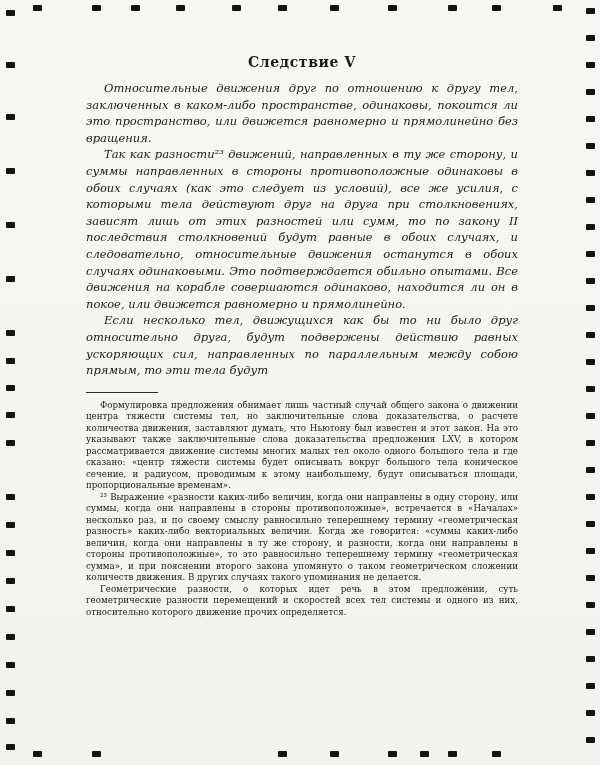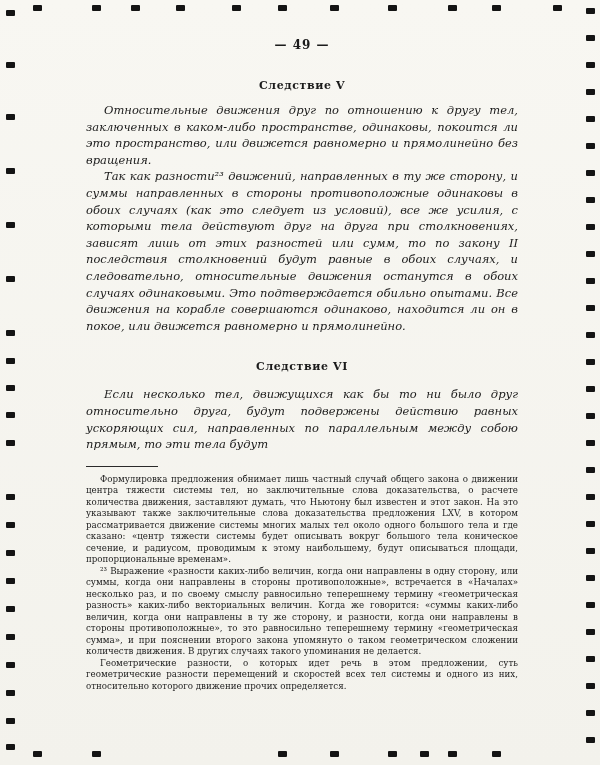--- a/index.html
+++ b/index.html
@@ -16,21 +16,21 @@
   .pagenum {
     text-align:center; font-size:12px; font-weight:bold;
     letter-spacing:1px; margin-bottom:27px;
   }
   p.body {
     font-size:11.5px; line-height:16.6px; text-align:justify; margin:0;
   }
   p.indent { text-indent:18px;font-style:italic; }
   p.italic { font-style:italic; }
   h3.heading {
-    text-align:center; font-size:11px; font-weight:bold;
+    text-align:center; font-size:14px; font-weight:bold;
     margin:16px 0 10px; letter-spacing:0.6px;
   }
   h3.heading-vi { margin-top:26px; margin-bottom:13px; }
   .fnrule {
     width:72px; height:0; border-top:1.2px solid #2a2a2a;
     margin:13px 0 7px 0;
   }
   p.fn {
     font-size:8.7px; line-height:11.5px; text-align:justify;
     text-indent:14px; margin:0; color:#222;
@@ -38,30 +38,28 @@
   .edge-mark {
     position:absolute; width:9px; height:6px;
     background:#141414; border-radius:1px;
   }
 </style>
 </head>
 <body>
 
 <div class="page">
 
-  <div class="pagenum">— 49 —</div>
 
 
   <h3 class="heading">Следствие V</h3>
 
   <p class="body italic indent">Относительные движения друг по отношению к другу тел, заключенных в каком-либо пространстве, одинаковы, покоится ли это пространство, или движется равномерно и прямолинейно без вращения.</p>
 
   <p class="body indent">Так как разности²³ движений, направленных в ту же сторону, и суммы направленных в стороны противоположные одинаковы в обоих случаях (как это следует из условий), все же усилия, с которыми тела действуют друг на друга при столкновениях, зависят лишь от этих разностей или сумм, то по закону II последствия столкновений будут равные в обоих случаях, и следовательно, относительные движения останутся в обоих случаях одинаковыми. Это подтверждается обильно опытами. Все движения на корабле совершаются одинаково, находится ли он в покое, или движется равномерно и прямолинейно.</p>
 
-  <h3 class="heading heading-vi">Следствие VI</h3>
 
   <p class="body italic indent">Если несколько тел, движущихся как бы то ни было друг относительно друга, будут подвержены действию равных ускоряющих сил, направленных по параллельным между собою прямым, то эти тела будут</p>
 
   <div class="fnrule"></div>
 
 
   <p class="fn">Формулировка предложения обнимает лишь частный случай общего закона о движении центра тяжести системы тел, но заключительные слова доказательства, о расчете количества движения, заставляют думать, что Ньютону был известен и этот закон. На это указывают также заключительные слова доказательства предложения LXV, в котором рассматривается движение системы многих малых тел около одного большого тела и где сказано: «центр тяжести системы будет описывать вокруг большого тела коническое сечение, и радиусом, проводимым к этому наибольшему, будут описываться площади, пропорциональные временам».</p>
 
   <p class="fn">²³ Выражение «разности каких-либо величин, когда они направлены в одну сторону, или суммы, когда они направлены в стороны противоположные», встречается в «Началах» несколько раз, и по своему смыслу равносильно теперешнему термину «геометрическая разность» каких-либо векториальных величин. Когда же говорится: «суммы каких-либо величин, когда они направлены в ту же сторону, и разности, когда они направлены в стороны противоположные», то это равносильно теперешнему термину «геометрическая сумма», и при пояснении второго закона упомянуто о таком геометрическом сложении количеств движения. В других случаях такого упоминания не делается.</p>
 

